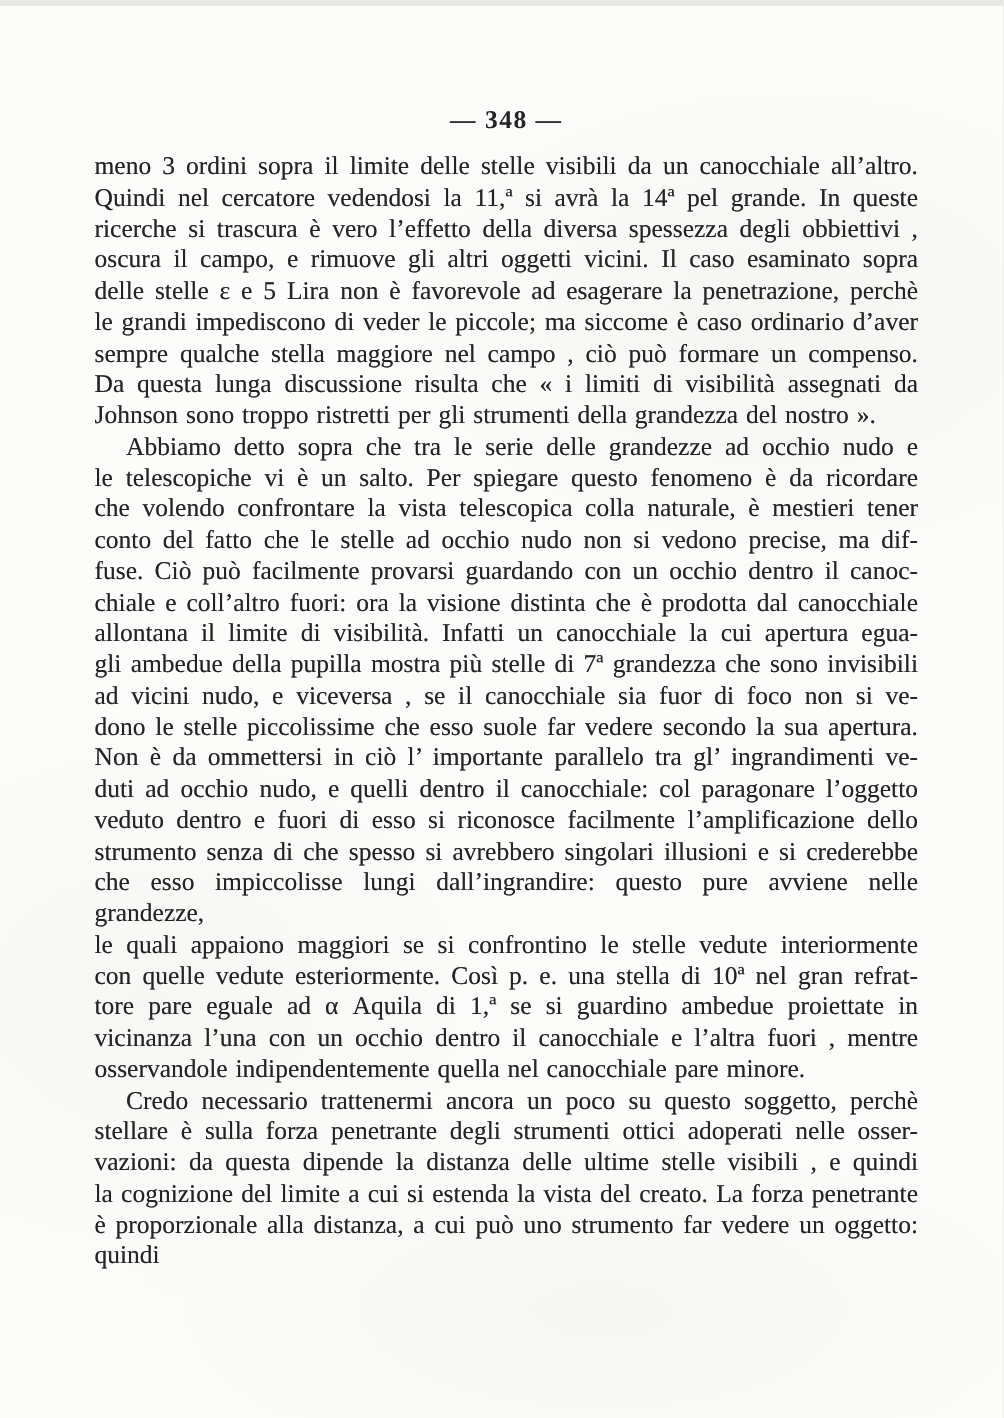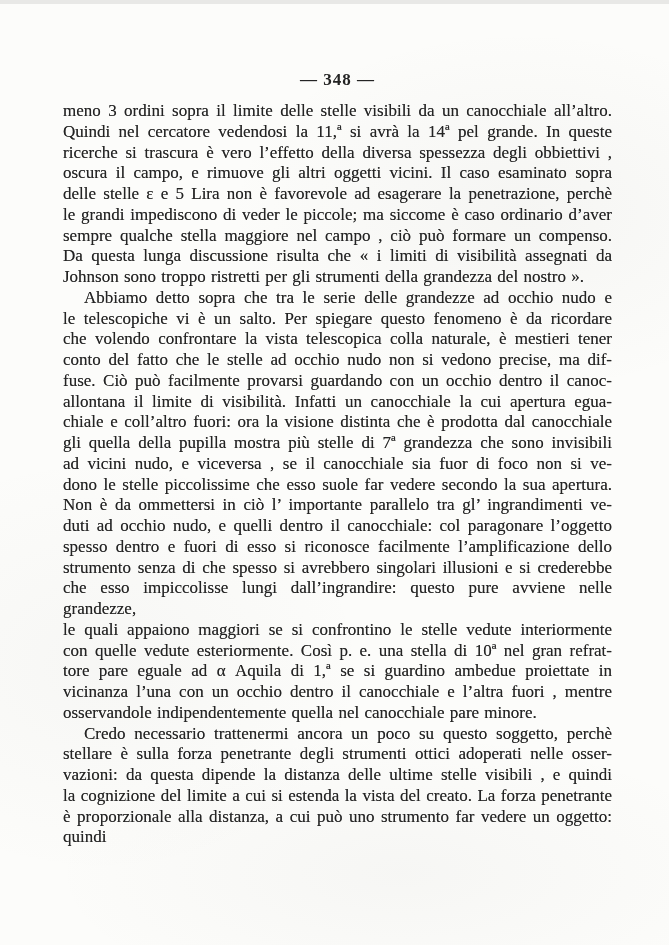--- a/index.html
+++ b/index.html
@@ -79,28 +79,28 @@
         <div class="line">sempre qualche stella maggiore nel campo , ciò può formare un compenso.</div>
         <div class="line">Da questa lunga discussione risulta che « i limiti di visibilità assegnati da</div>
         <div class="line last">Johnson sono troppo ristretti per gli strumenti della grandezza del nostro ».</div>
       </div>
     <div class="para indent">
         <div class="line">Abbiamo detto sopra che tra le serie delle grandezze ad occhio nudo e</div>
         <div class="line">le telescopiche vi è un salto. Per spiegare questo fenomeno è da ricordare</div>
         <div class="line">che volendo confrontare la vista telescopica colla naturale, è mestieri tener</div>
         <div class="line">conto del fatto che le stelle ad occhio nudo non si vedono precise, ma dif-</div>
         <div class="line">fuse. Ciò può facilmente provarsi guardando con un occhio dentro il canoc-</div>
+        <div class="line">chiale e coll’altro fuori: ora la visione distinta che è prodotta dal canocchiale</div>
         <div class="line">allontana il limite di visibilità. Infatti un canocchiale la cui apertura egua-</div>
-        <div class="line">chiale e coll’altro fuori: ora la visione distinta che è prodotta dal canocchiale</div>
-        <div class="line">gli quella della pupilla mostra più stelle di 7ª grandezza che sono invisibili</div>
+        <div class="line">gli ambedue della pupilla mostra più stelle di 7ª grandezza che sono invisibili</div>
         <div class="line">ad vicini nudo, e viceversa , se il canocchiale sia fuor di foco non si ve-</div>
         <div class="line">dono le stelle piccolissime che esso suole far vedere secondo la sua apertura.</div>
         <div class="line">Non è da ommettersi in ciò l’ importante parallelo tra gl’ ingrandimenti ve-</div>
         <div class="line">duti ad occhio nudo, e quelli dentro il canocchiale: col paragonare l’oggetto</div>
-        <div class="line">spesso dentro e fuori di esso si riconosce facilmente l’amplificazione dello</div>
+        <div class="line">veduto dentro e fuori di esso si riconosce facilmente l’amplificazione dello</div>
         <div class="line">strumento senza di che spesso si avrebbero singolari illusioni e si crederebbe</div>
         <div class="line">che esso impiccolisse lungi dall’ingrandire: questo pure avviene nelle grandezze,</div>
         <div class="line">le quali appaiono maggiori se si confrontino le stelle vedute interiormente</div>
         <div class="line">con quelle vedute esteriormente. Così p. e. una stella di 10ª nel gran refrat-</div>
         <div class="line">tore pare eguale ad α Aquila di 1,ª se si guardino ambedue proiettate in</div>
         <div class="line">vicinanza l’una con un occhio dentro il canocchiale e l’altra fuori , mentre</div>
         <div class="line last">osservandole indipendentemente quella nel canocchiale pare minore.</div>
       </div>
     <div class="para indent">
         <div class="line">Credo necessario trattenermi ancora un poco su questo soggetto, perchè</div>

